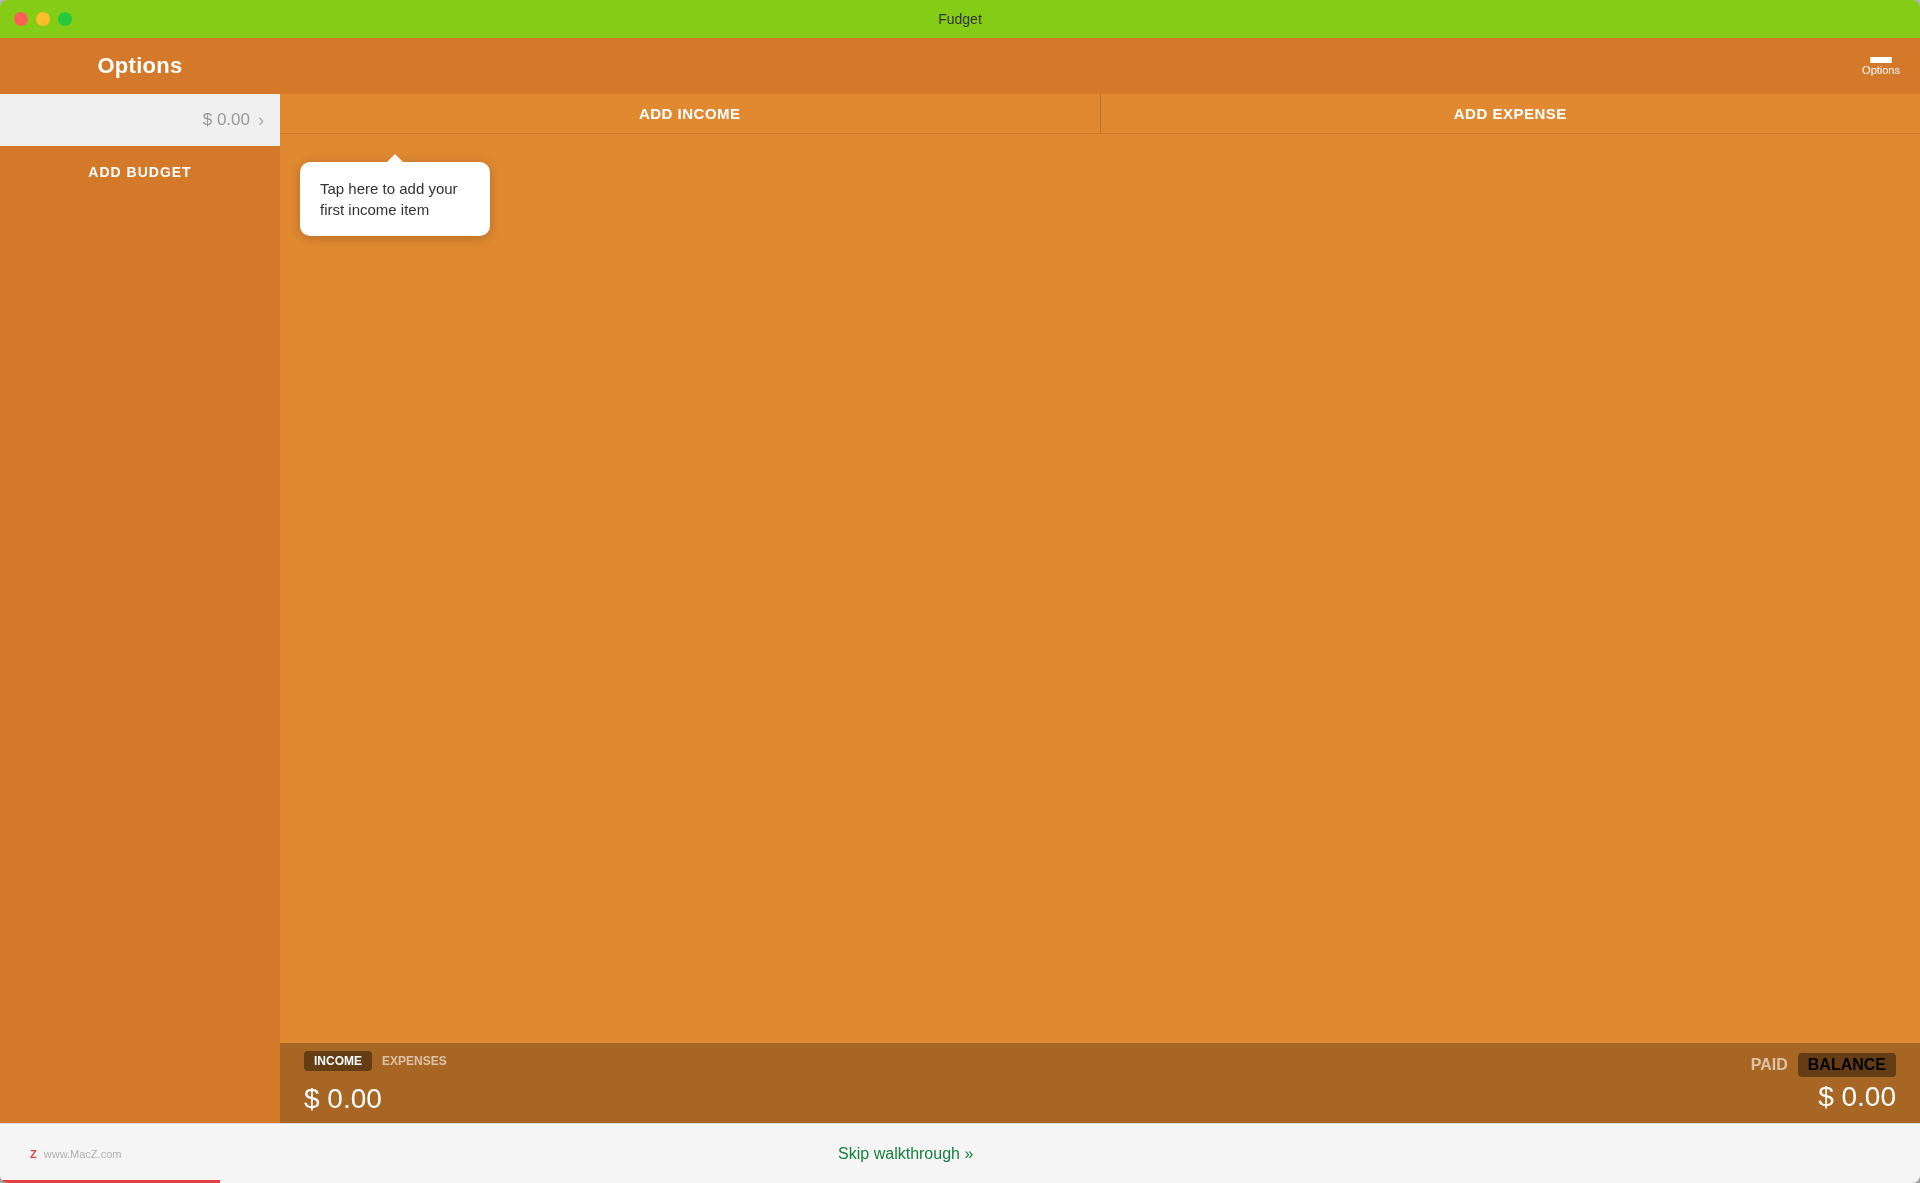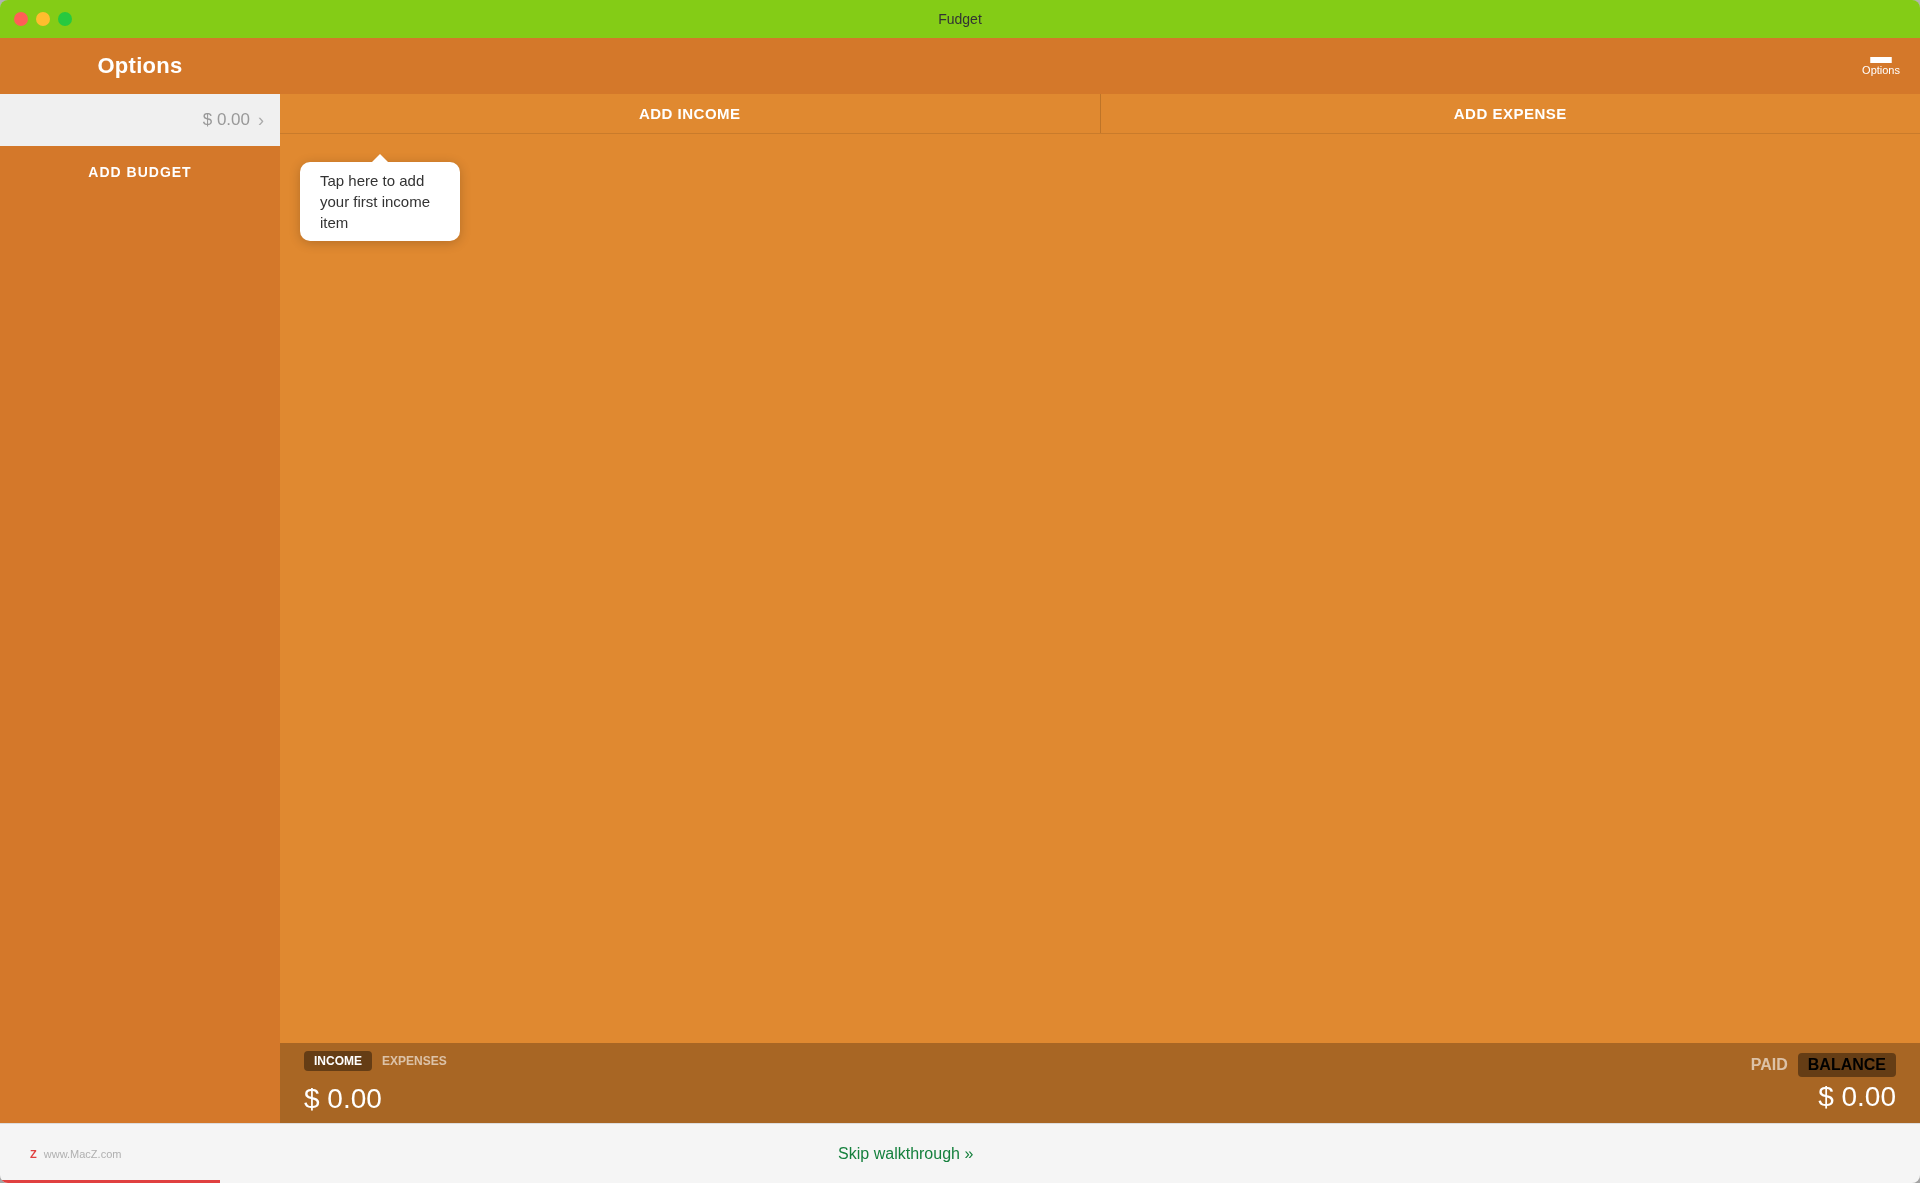--- a/index.html
+++ b/index.html
@@ -206,22 +206,22 @@
       overflow: hidden;
     }
 
     
     .tooltip-bubble {
       position: absolute;
       top: 28px;
       left: 20px;
       background: #fff;
       border-radius: 10px;
-      padding: 8px 20px;
-      width: 160px;
+      padding: 16px 20px;
+      width: 190px;
       box-shadow: 0 2px 12px rgba(0,0,0,0.2);
     }
 
     .tooltip-bubble::before {
       content: '';
       position: absolute;
       top: -18px;
       left: 50%;
       transform: translateX(-50%);
       border: 10px solid transparent;

